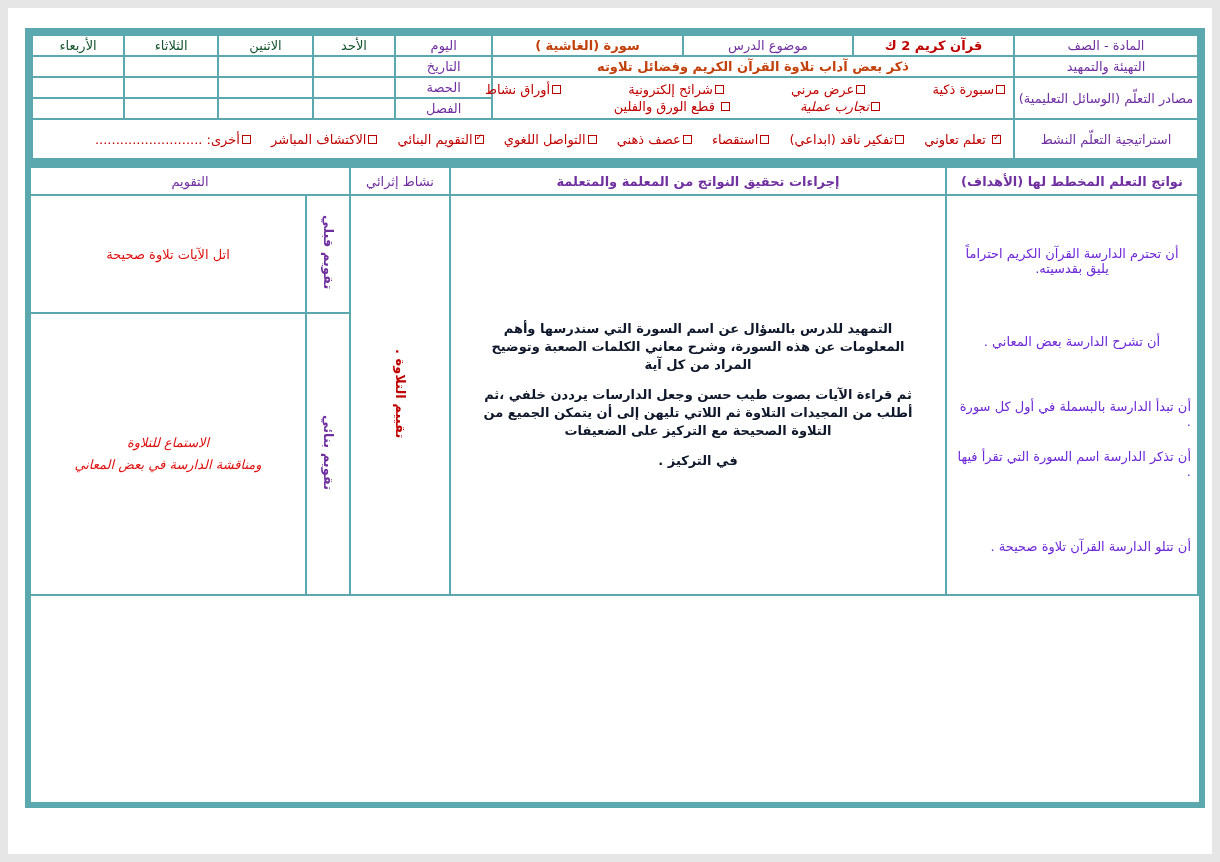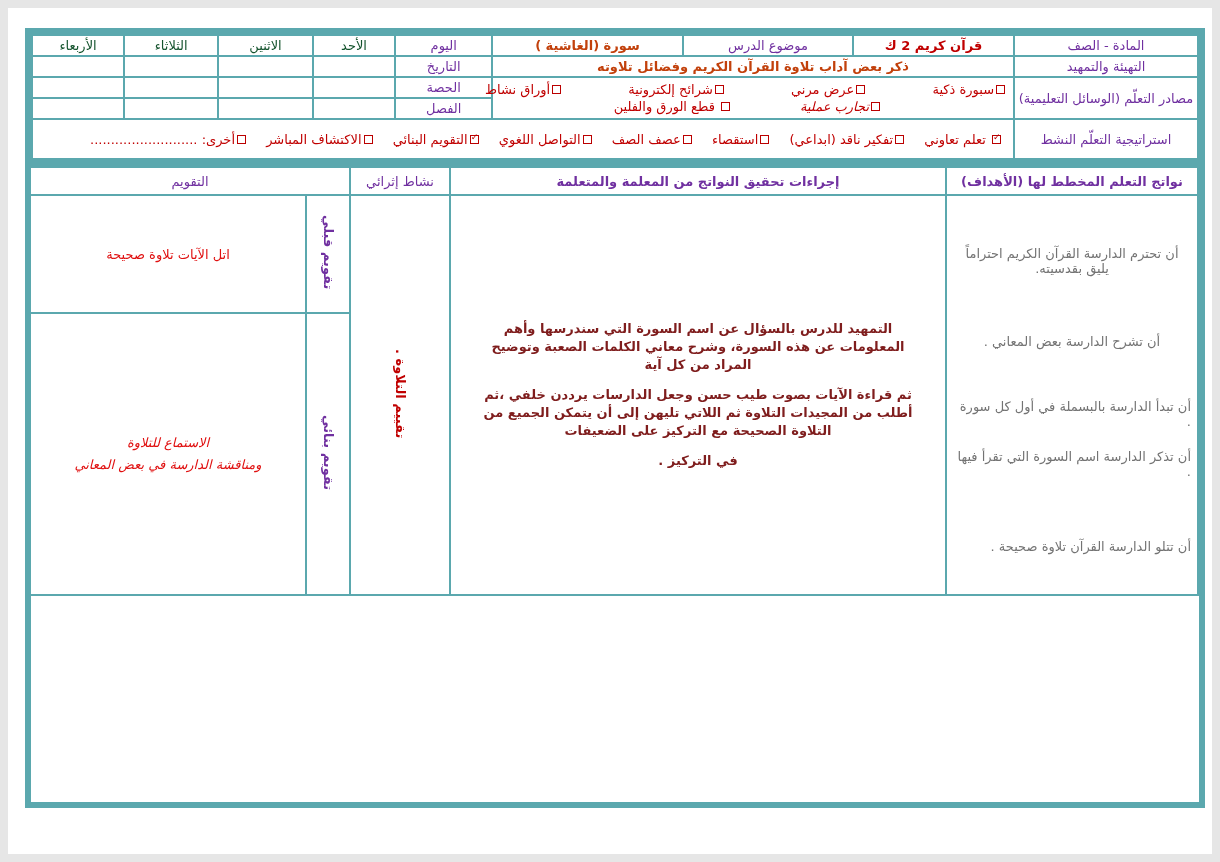--- a/index.html
+++ b/index.html
@@ -7,29 +7,29 @@
   body { font-family: "DejaVu Sans", "Liberation Sans", sans-serif; direction: rtl; }
   .page { position: absolute; left: 8px; top: 8px; width: 1204px; height: 846px; background: #fff; }
   .frame { position: absolute; left: 17px; top: 20px; width: 1180px; height: 780px;
            border: 6px solid #5ba8ae; background: #fff; }
   table { border-collapse: collapse; width: 100%; table-layout: fixed; }
   td { border: 2px solid #5ba8ae; text-align: center; vertical-align: middle; padding: 0 3px; }
   .purple { color: #7030a0; }
   .red { color: #e01010; }
   .darkred { color: #c00000; }
   .blue { color: #c2410c; }
-  .green { color: #7f1d1d; margin-left: 36px; }
+  .green { color: #0f172a; margin-left: 36px; }
   .black { color: #14532d; }
   .bold { font-weight: bold; }
   .cb { display: inline-block; width: 9px; height: 9px; border: 1.5px solid #111; margin-left: 2px; vertical-align: middle; position: relative; top: -1px; }
   .cb-red { border-color: #b00; }
   .cb.checked::after { content: "✓"; position: absolute; left: 0; top: -4px; font-size: 9px; color: #b00; }
   .opt { margin-left: 16px; white-space: nowrap; }
   .vert { writing-mode: vertical-rl; font-size: 13px; font-weight: bold; display: inline-block; }
-  .goal { font-size: 13px; color: #737373; text-align: right; display: block; }
+  .goal { font-size: 13px; color: #6d28d9; text-align: right; display: block; }
 </style>
 </head>
 <body>
 
 <div class="page">
 <div class="frame">
 
   <table style="font-size:13px;">
     <colgroup>
       <col style="width:160px">
@@ -91,21 +91,21 @@
             <td></td>
       <td></td>
             <td></td>
     </tr>
     <tr style="height:40px;">
       <td class="purple">استراتيجية التعلّم النشط</td>
       <td colspan="9" style="text-align:right; padding-right:12px;" class="darkred">
         <span class="opt"><span class="cb cb-red checked"></span> <span>تعلم تعاوني</span></span>
         <span class="opt"><span class="cb cb-red"></span><span>تفكير ناقد (ابداعي)</span></span>
         <span class="opt"><span class="cb cb-red"></span><span>استقصاء</span></span>
-        <span class="opt"><span class="cb cb-red"></span><span>عصف الصف</span></span>
+        <span class="opt"><span class="cb cb-red"></span><span>عصف ذهني</span></span>
         <span class="opt"><span class="cb cb-red"></span><span>التواصل اللغوي</span></span>
         <span class="opt"><span class="cb cb-red checked"></span><span>التقويم البنائي</span></span>
         <span class="opt"><span class="cb cb-red"></span><span>الاكتشاف المباشر</span></span>
         <span class="opt"><span class="cb cb-red"></span><span>أخرى: ..........................</span></span>
       </td>
     </tr>
   </tbody>
       </table>
   <div style="height:6px; background:#5ba8ae;"></div>
 

